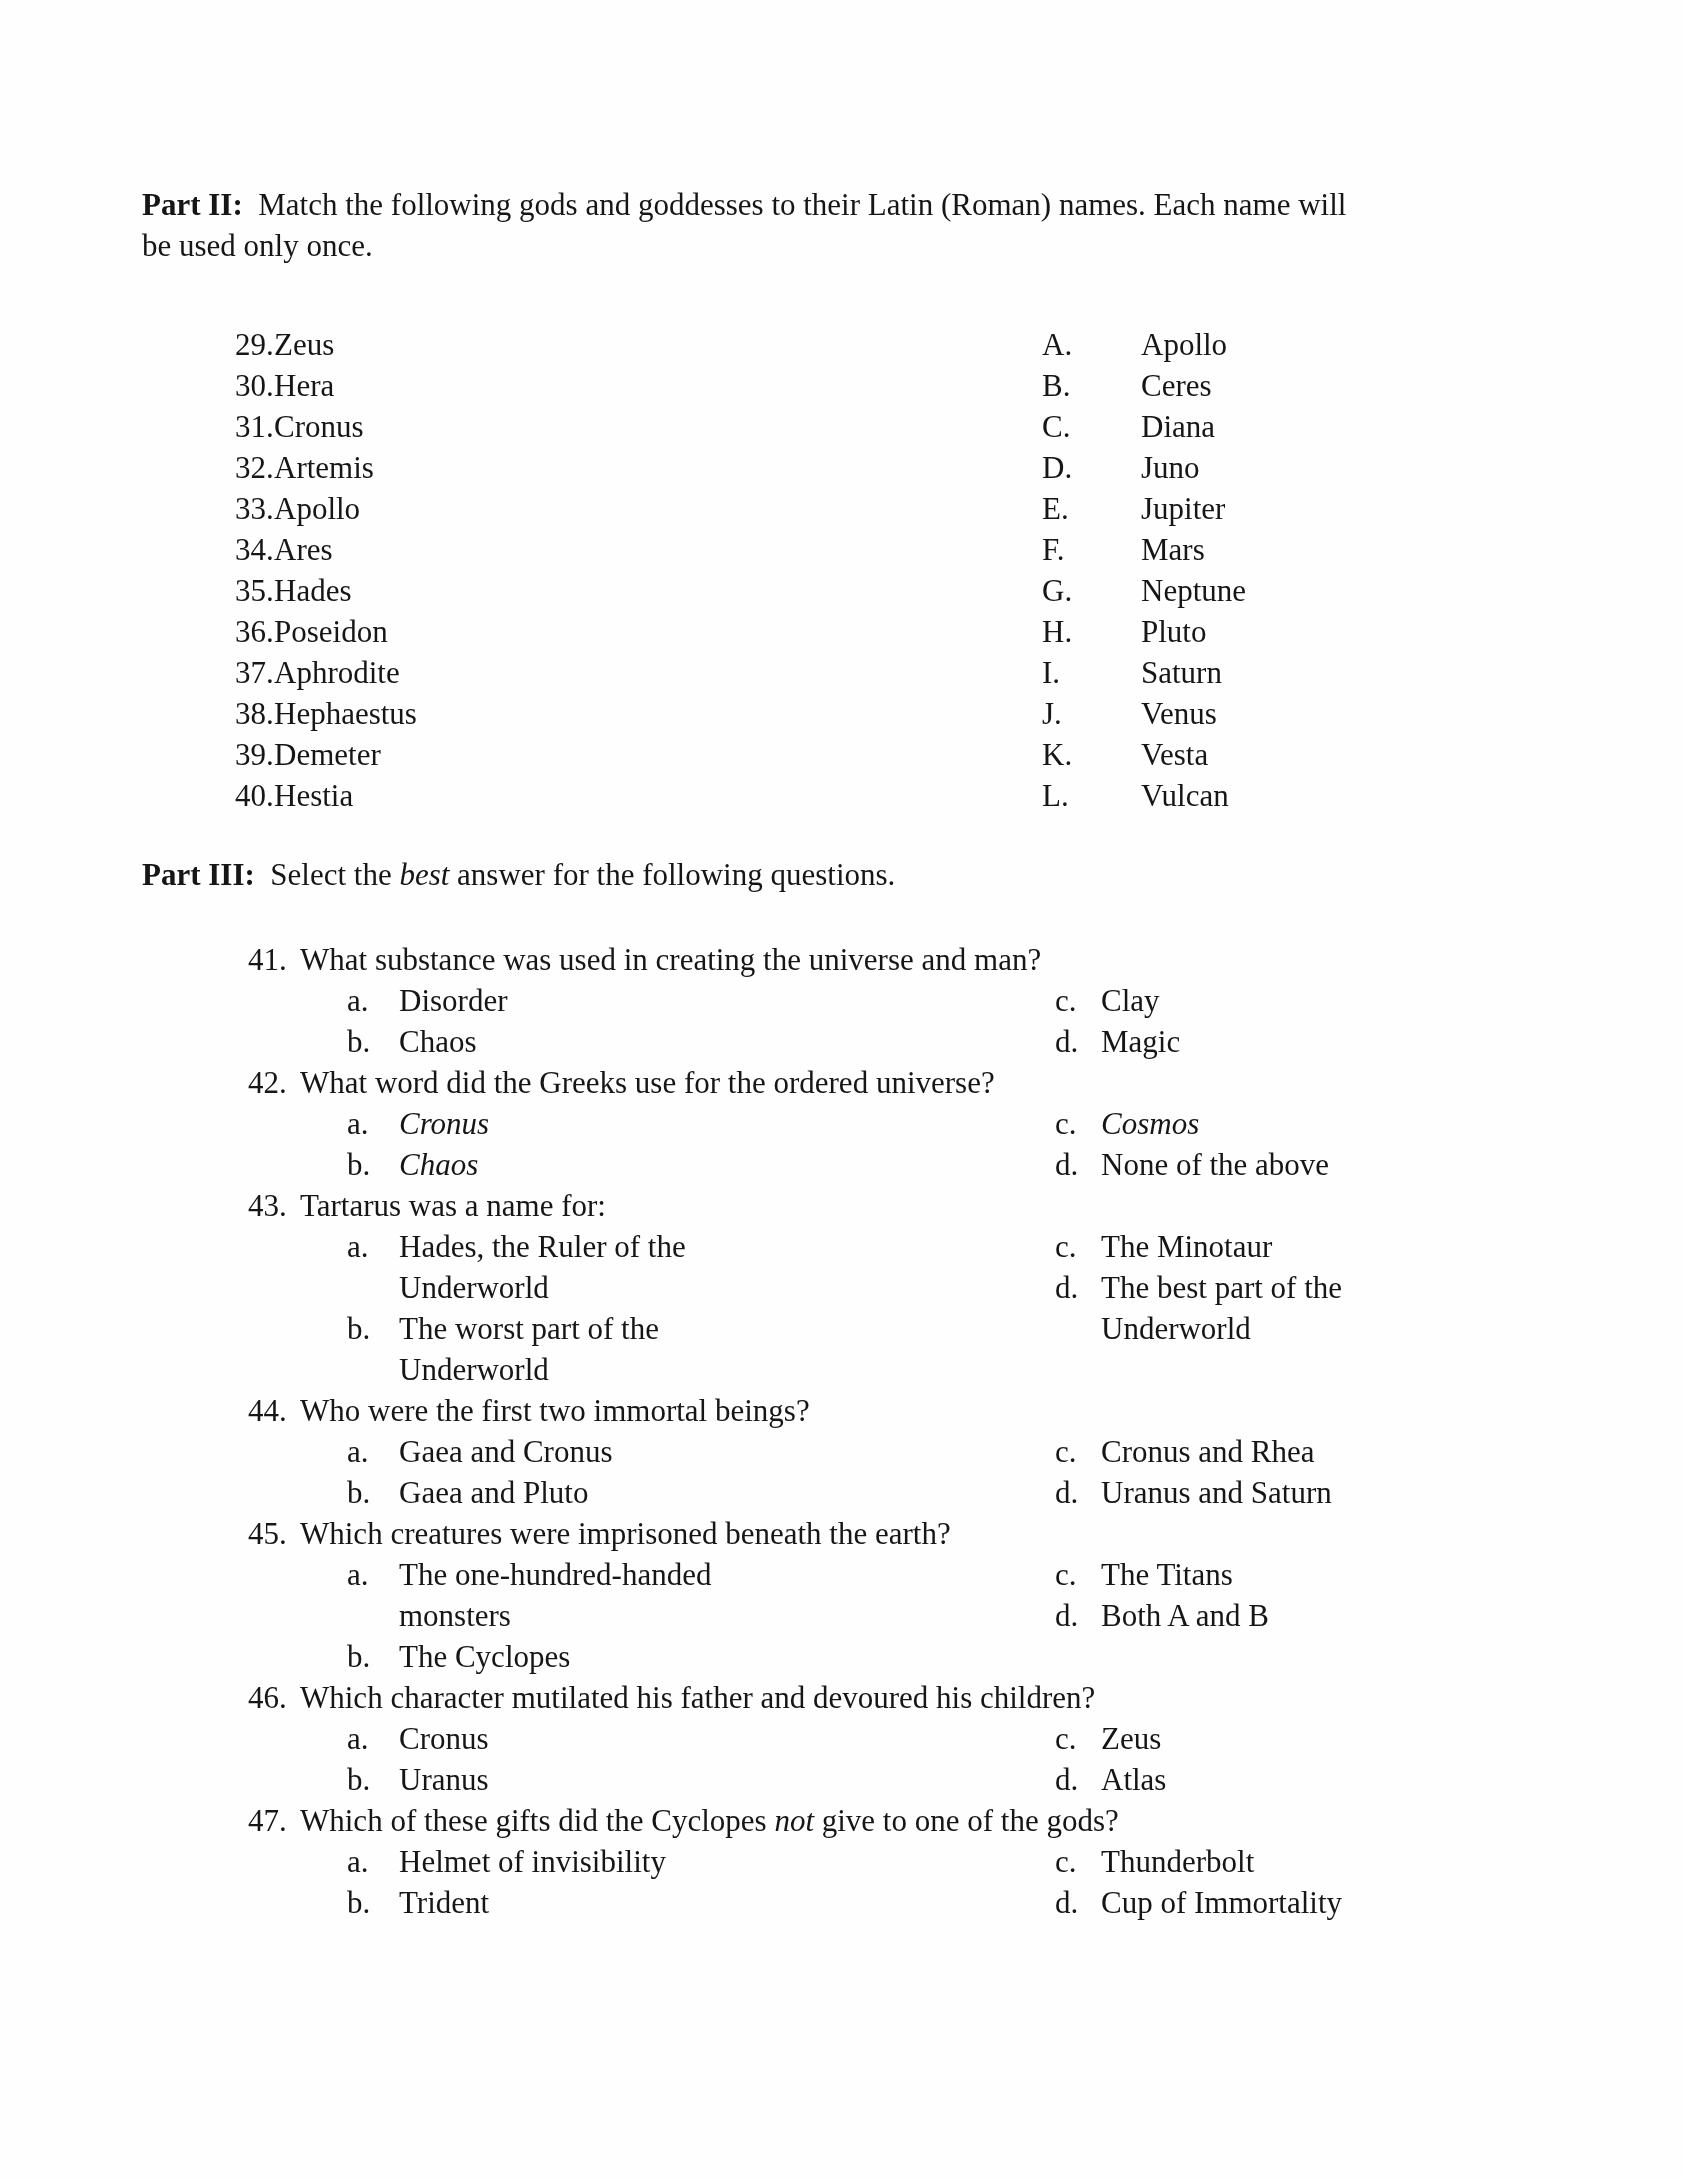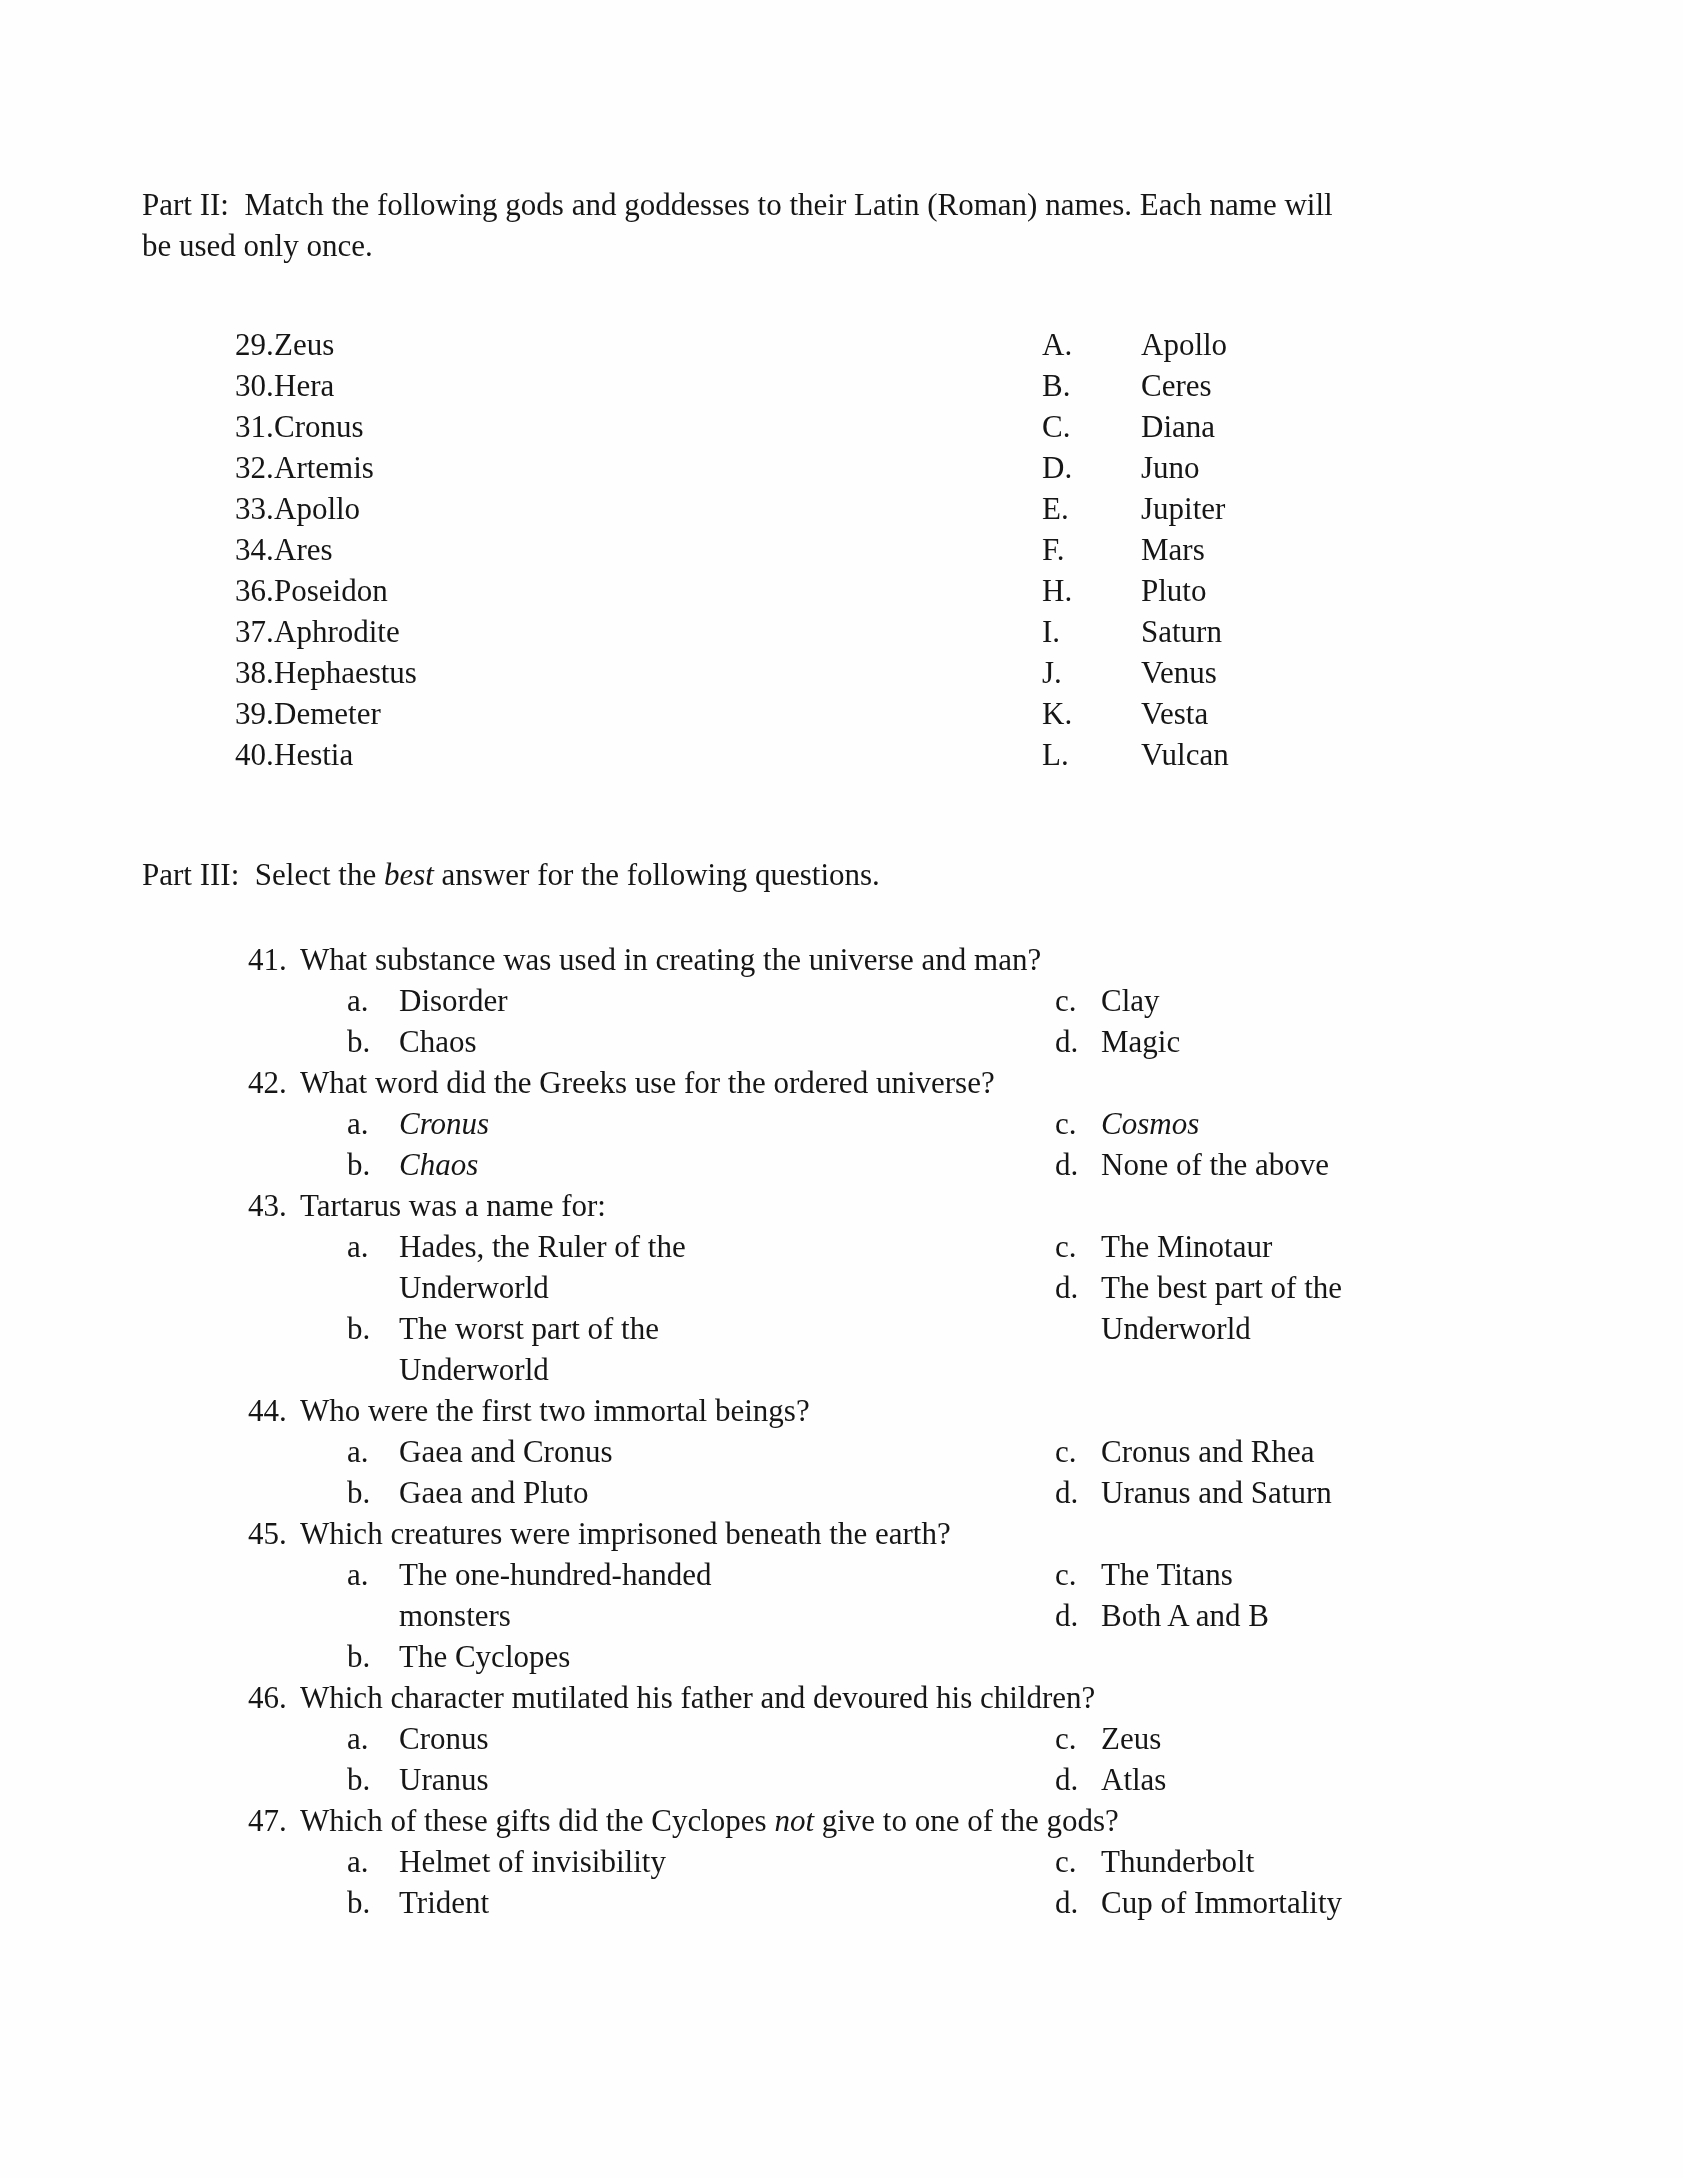--- a/index.html
+++ b/index.html
@@ -6,21 +6,21 @@
   .page{
     position:relative;
     width:1683px;height:2178px;
     background:#fffefe;
     color:#161616;
     font-family:"Liberation Serif", serif;
     font-size:31px;
     line-height:41px;
     overflow:hidden;
   }
-  .b{font-weight:normal;}
+  .b{font-weight:bold;}
   .i{font-style:italic;}
   .header{position:absolute;left:142px;margin:0;}
   #part2{top:184px;}
   #part3{top:854px;white-space:pre;}
   .hline{white-space:pre;}
   #matching{position:absolute;top:324px;left:0;width:1683px;}
   .m-row{position:relative;height:41px;}
   .m-num{position:absolute;left:235px;}
   .m-name{position:absolute;left:274px;}
   .m-letter{position:absolute;left:1042px;}
@@ -78,20 +78,26 @@
         <span class="m-letter">E.</span>
         <span class="m-latin">Jupiter</span>
       </div>
       <div class="m-row">
         <span class="m-num">34.</span>
         <span class="m-name">Ares</span>
         <span class="m-letter">F.</span>
         <span class="m-latin">Mars</span>
       </div>
       <div class="m-row">
+        <span class="m-num">35.</span>
+        <span class="m-name">Hades</span>
+        <span class="m-letter">G.</span>
+        <span class="m-latin">Neptune</span>
+      </div>
+      <div class="m-row">
         <span class="m-num">36.</span>
         <span class="m-name">Poseidon</span>
         <span class="m-letter">H.</span>
         <span class="m-latin">Pluto</span>
       </div>
       <div class="m-row">
         <span class="m-num">37.</span>
         <span class="m-name">Aphrodite</span>
         <span class="m-letter">I.</span>
         <span class="m-latin">Saturn</span>

